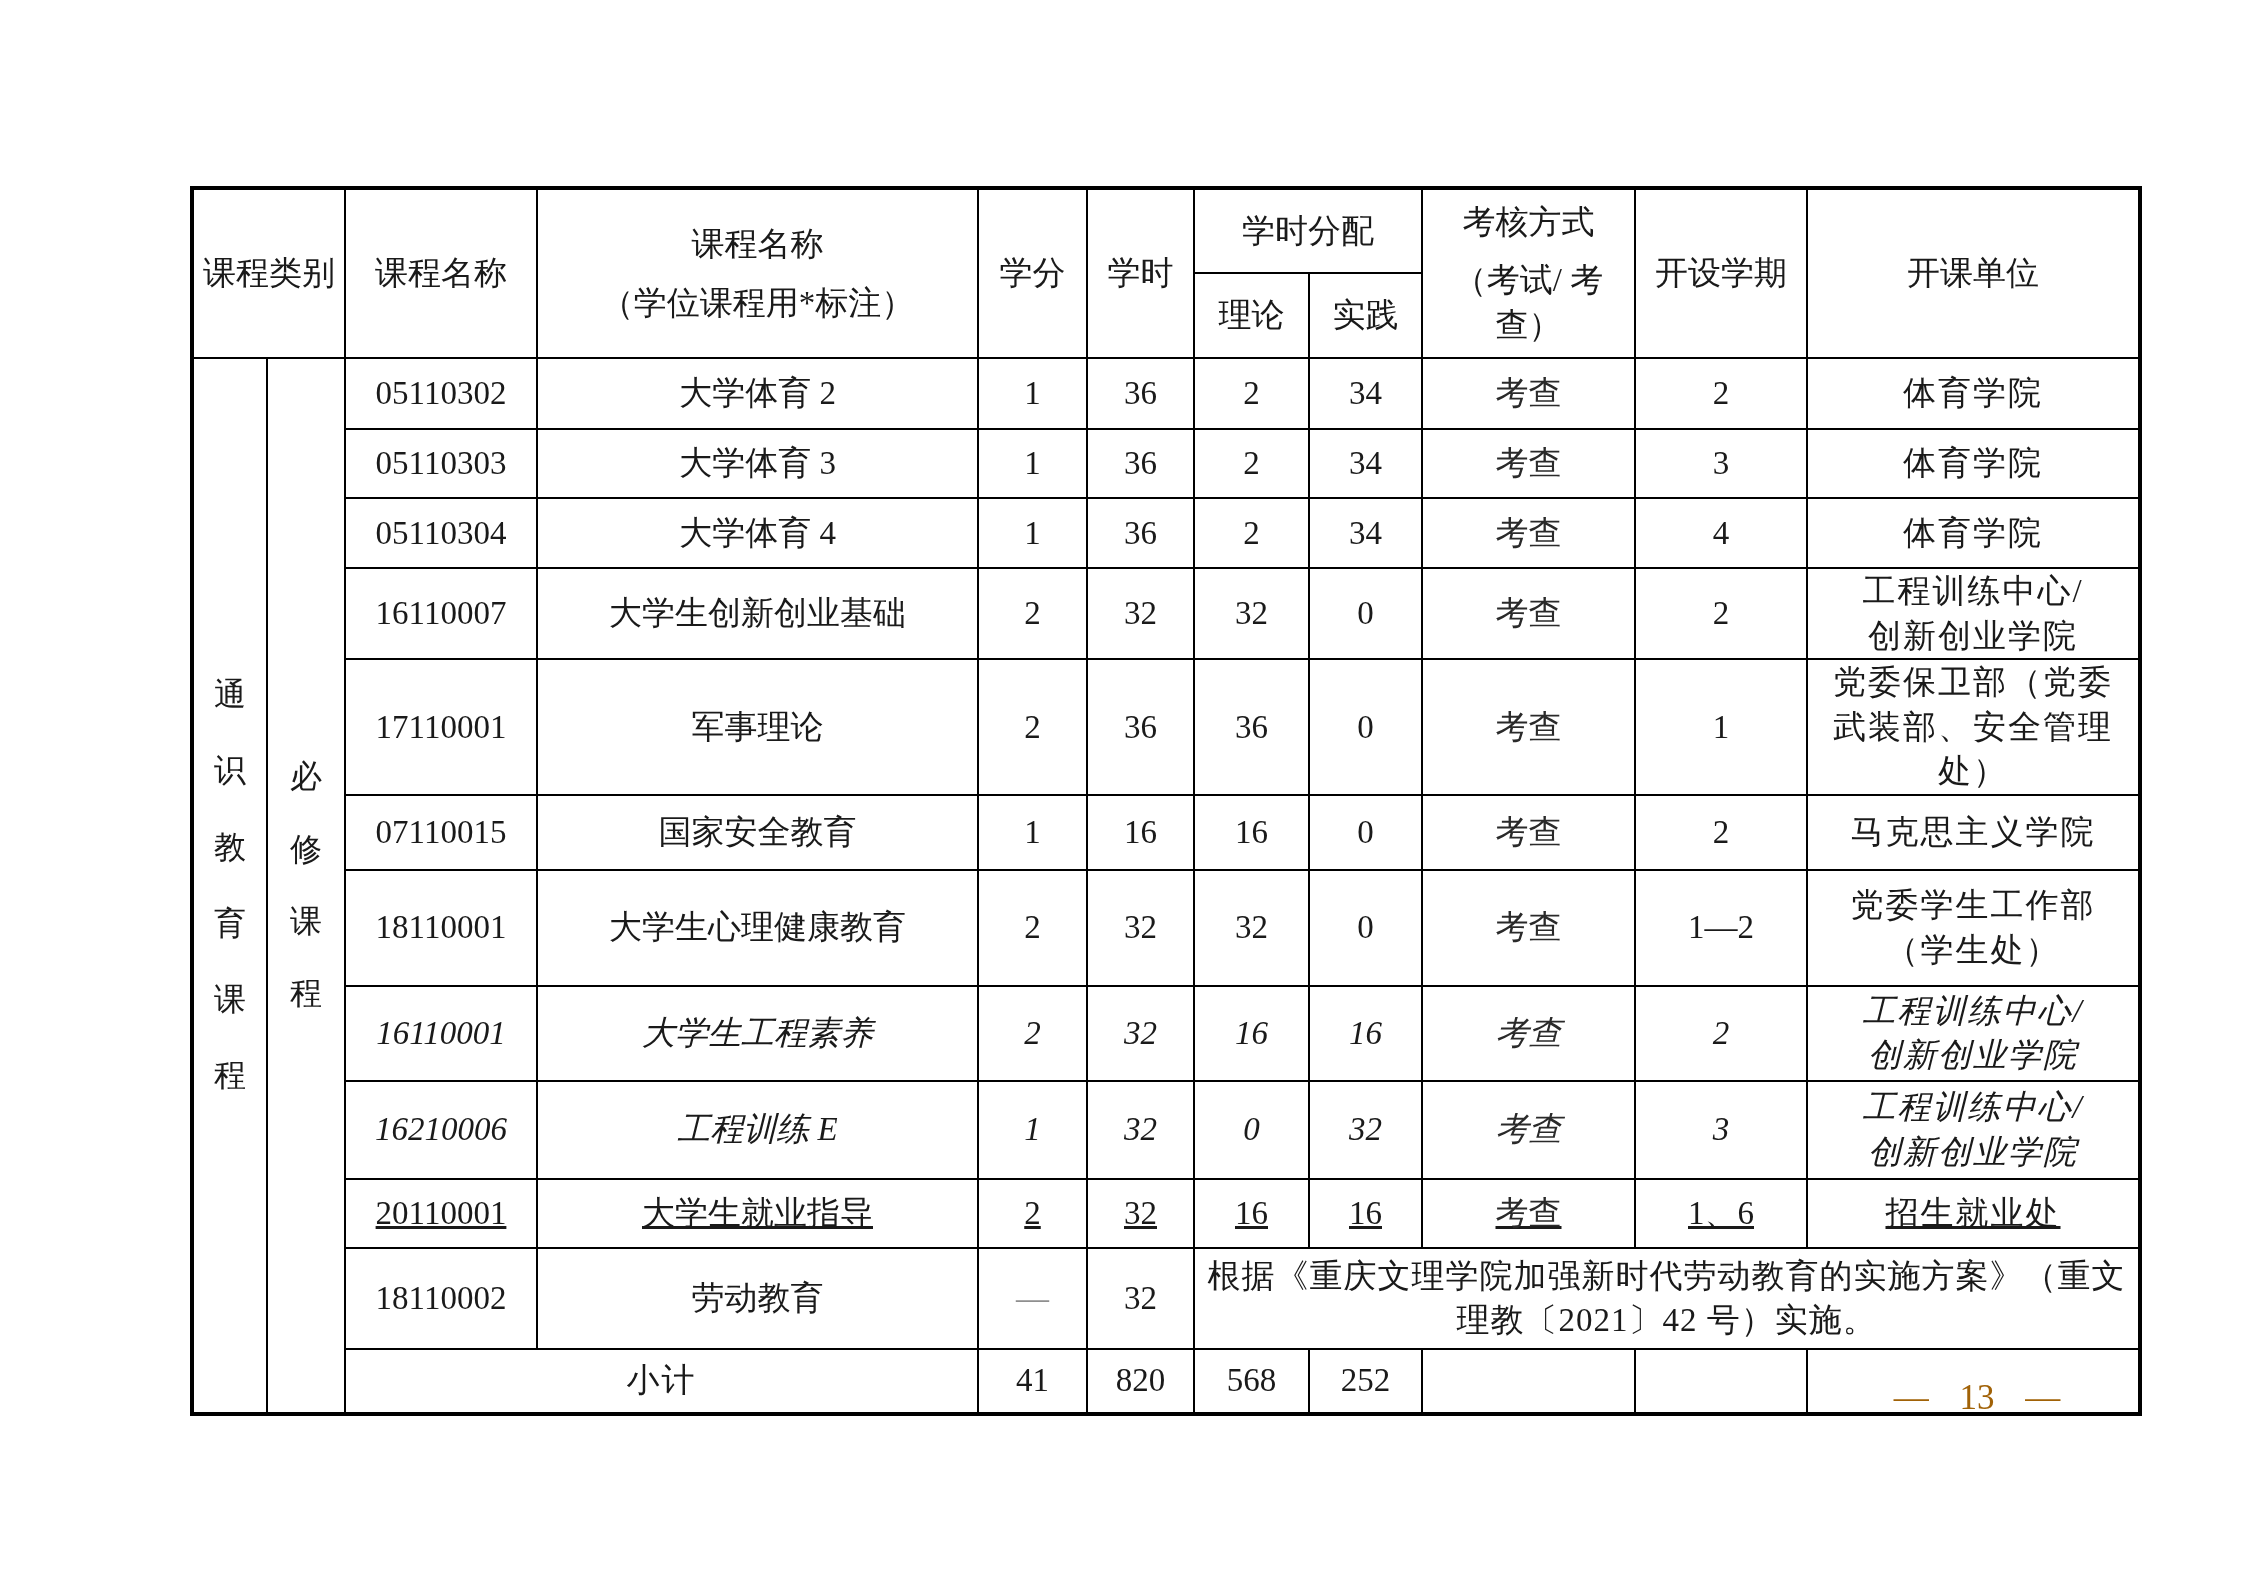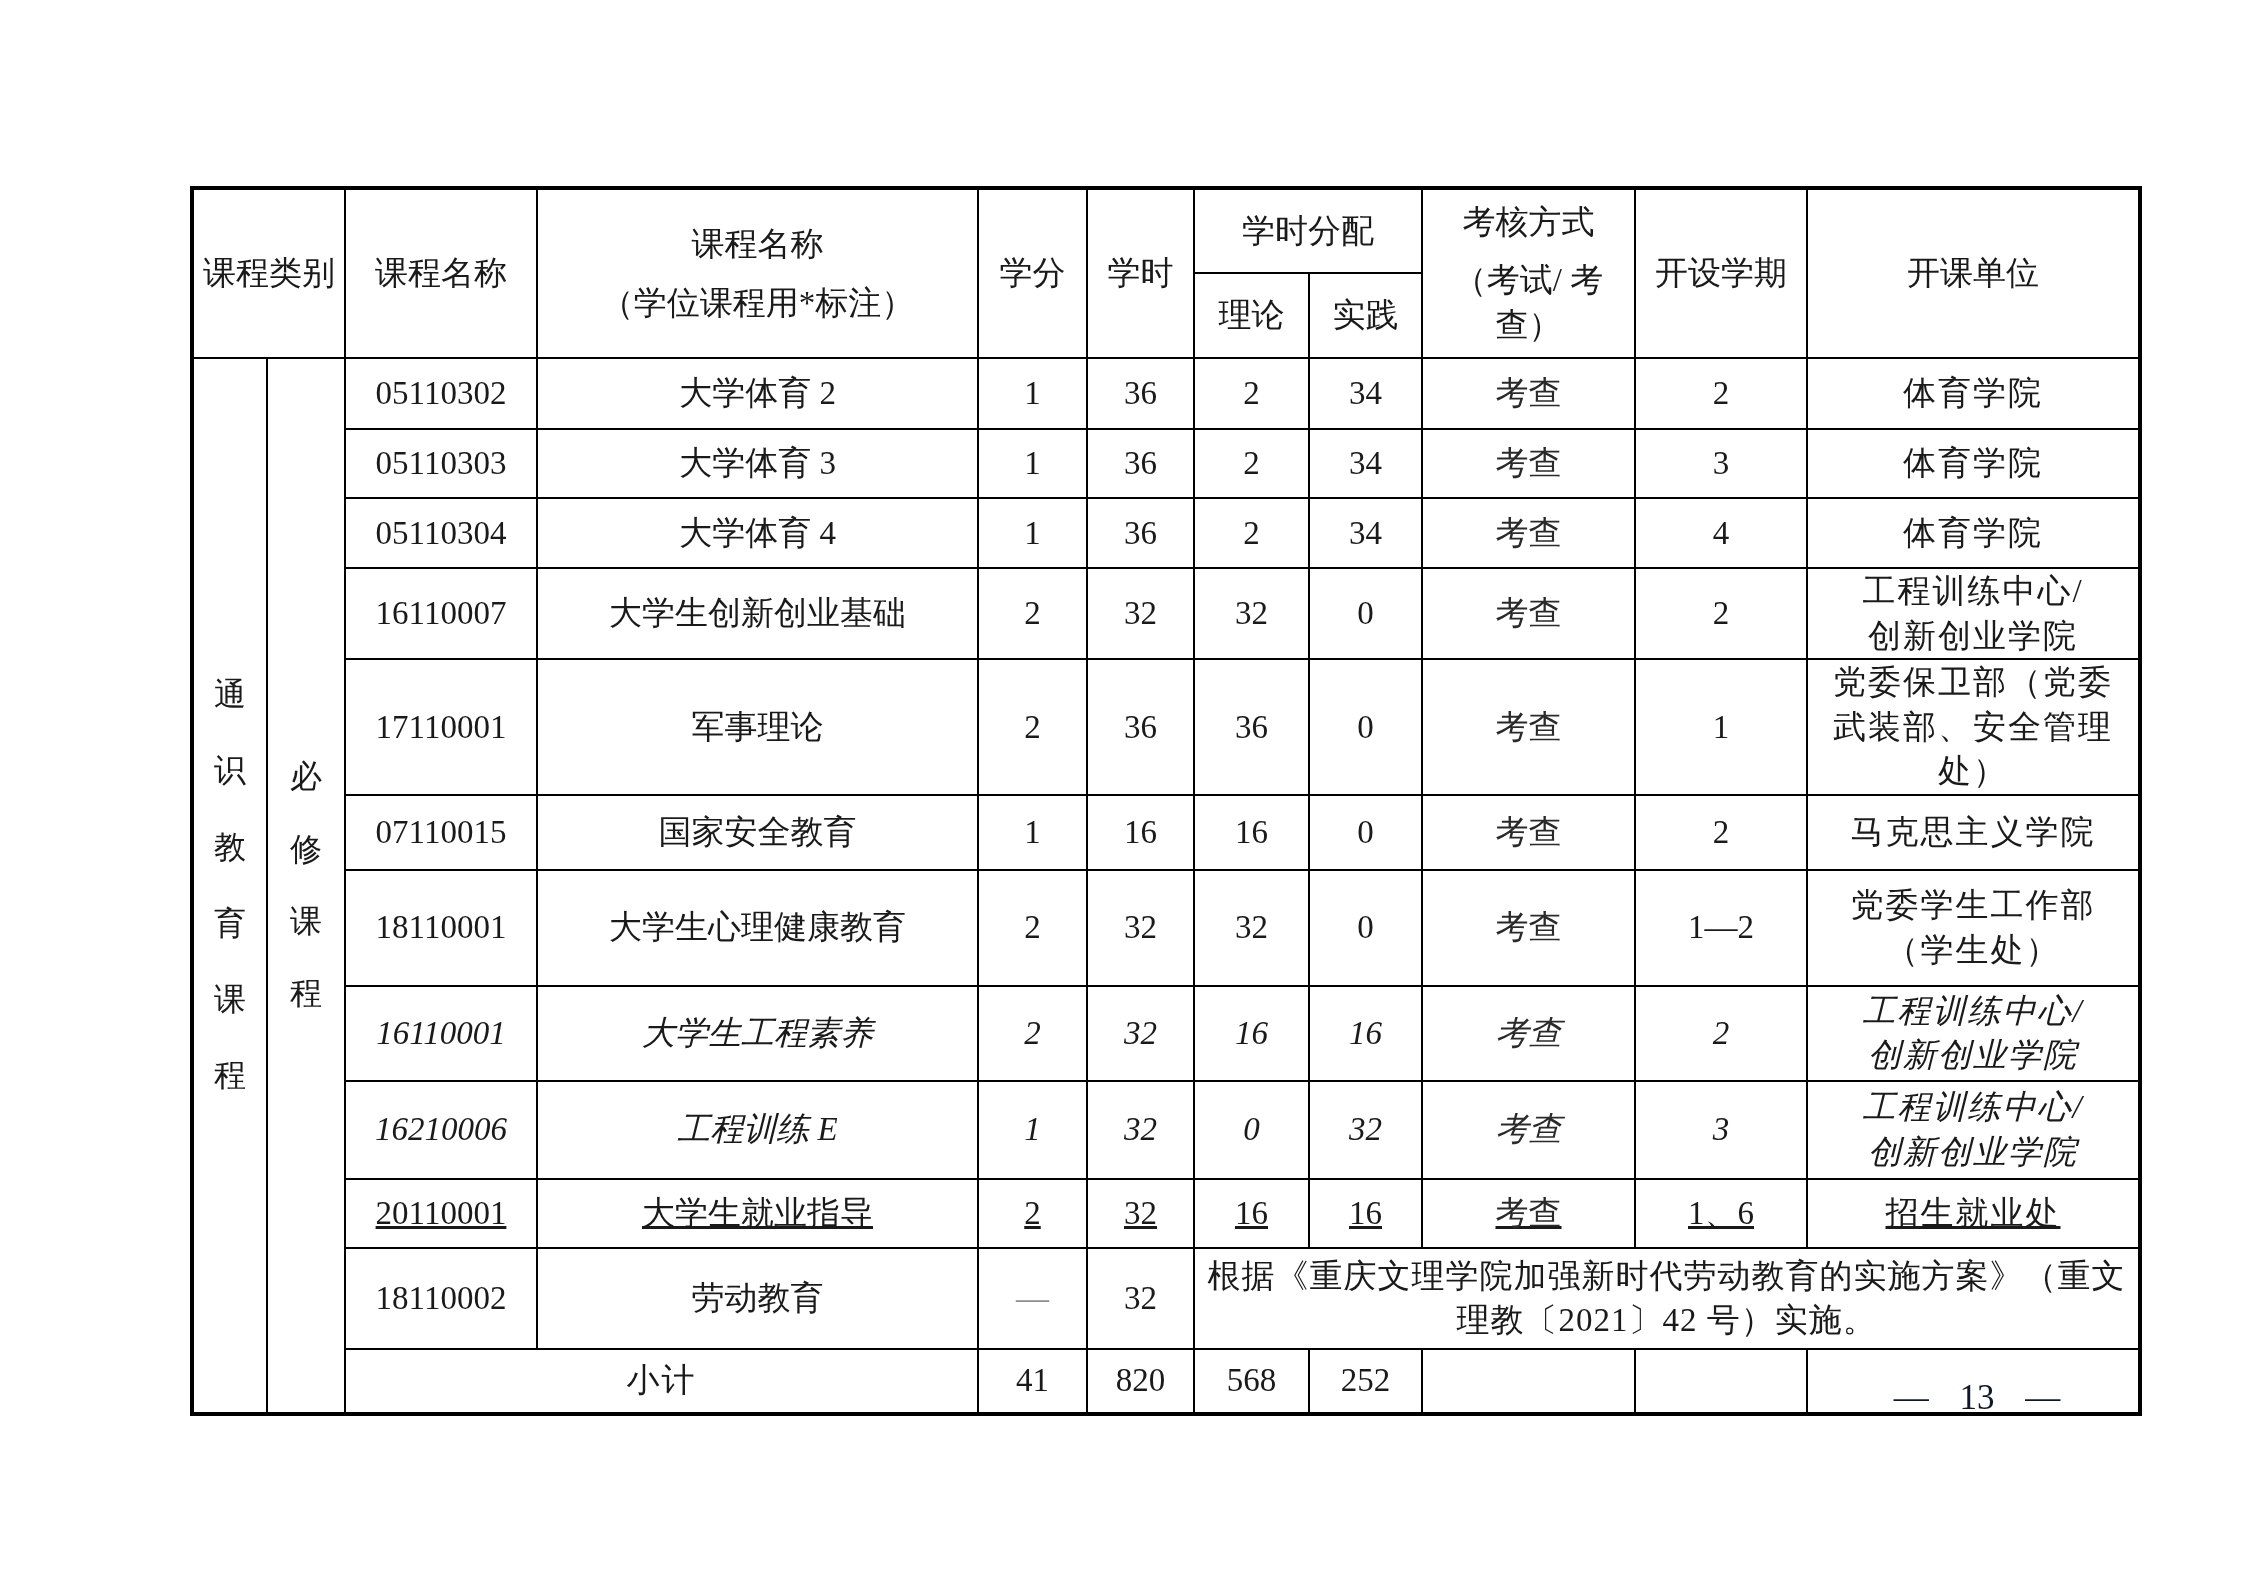--- a/index.html
+++ b/index.html
@@ -60,21 +60,21 @@
   .gap34 span + span { margin-top: 33px; }
   .gap30 span + span { margin-top: 29px; }
   .pagenum {
     position: absolute;
     left: 1872px;
     top: 1378px;
     width: 210px;
     text-align: center;
     font-size: 35px;
     word-spacing: 22px;
-    color: #0f172a;
+    color: #a16207;
   }
 </style>
 </head>
 <body>
 
 <div class="page">
 
   <table class="curriculum">
     <colgroup>
       <col style="width:75px">

